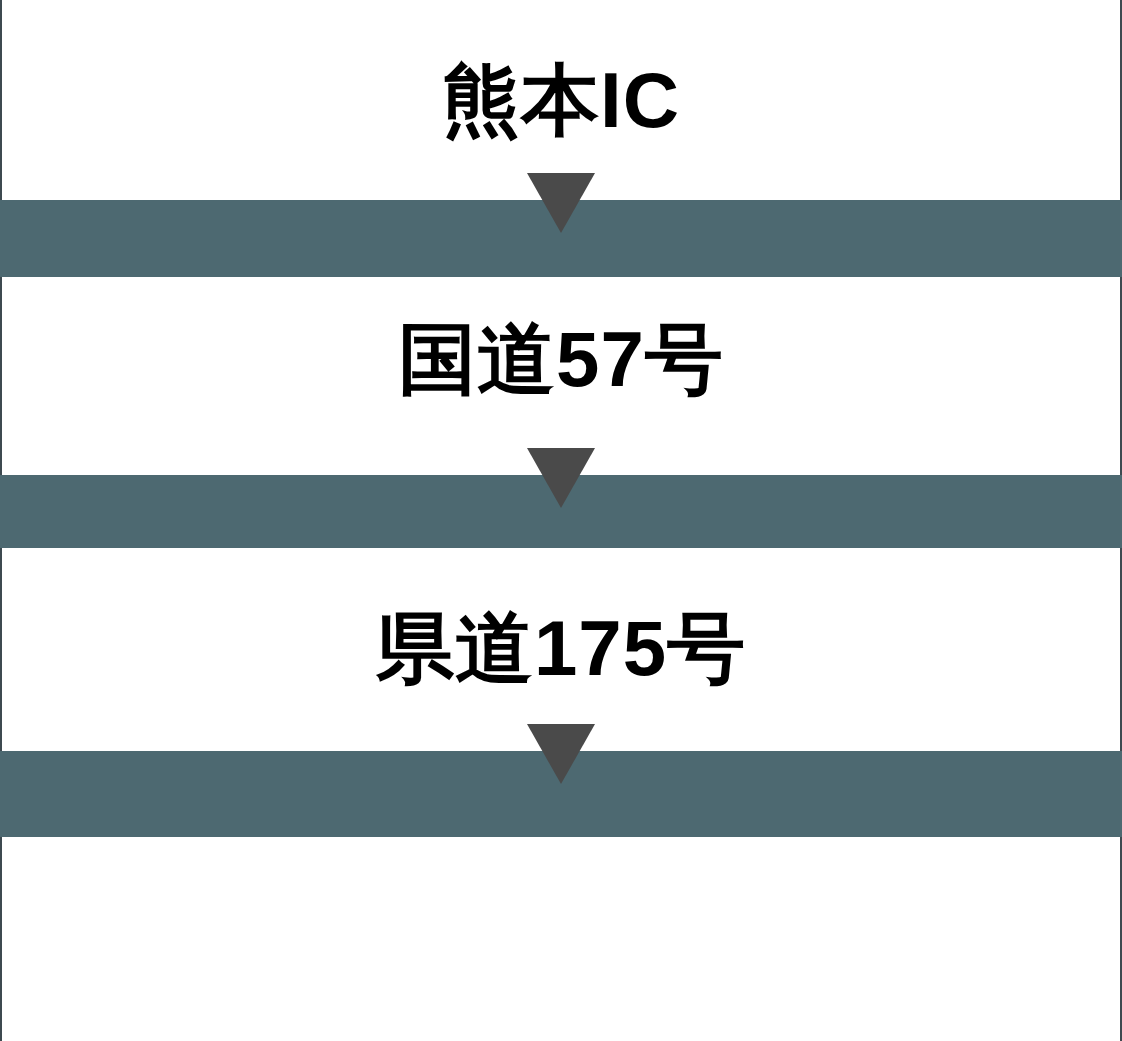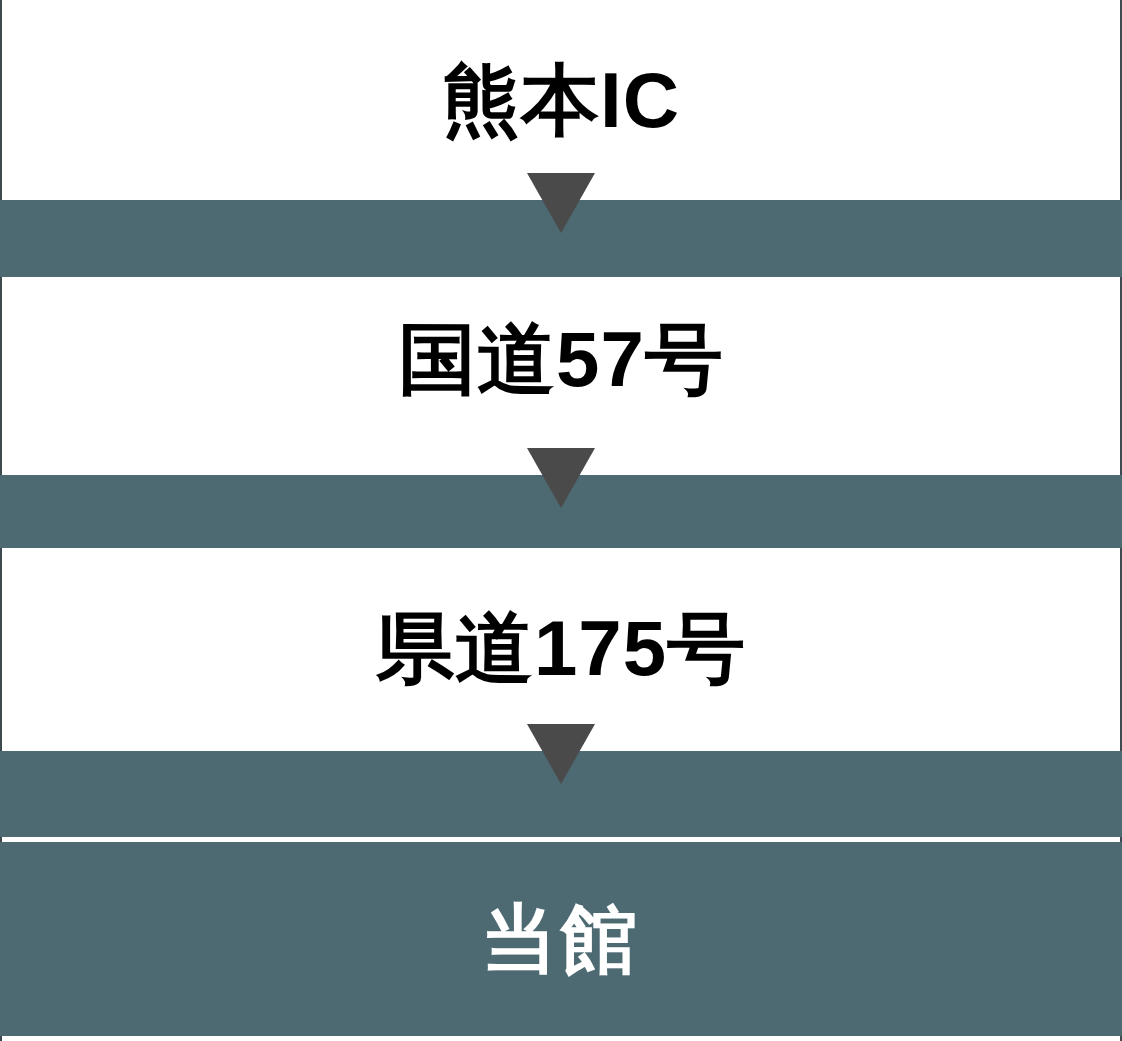--- a/index.html
+++ b/index.html
@@ -89,17 +89,14 @@
   </div>
 
   <div class="step-section step-3">
     <span class="step-label">県道175号</span>
   </div>
 
   <div class="down-arrow arrow-1"></div>
   <div class="down-arrow arrow-2"></div>
   <div class="down-arrow arrow-3"></div>
 
-  <div class="destination-box">
-    <span class="destination-label">当館</span>
-  </div>
 
 </div>
 
 </body></html>

